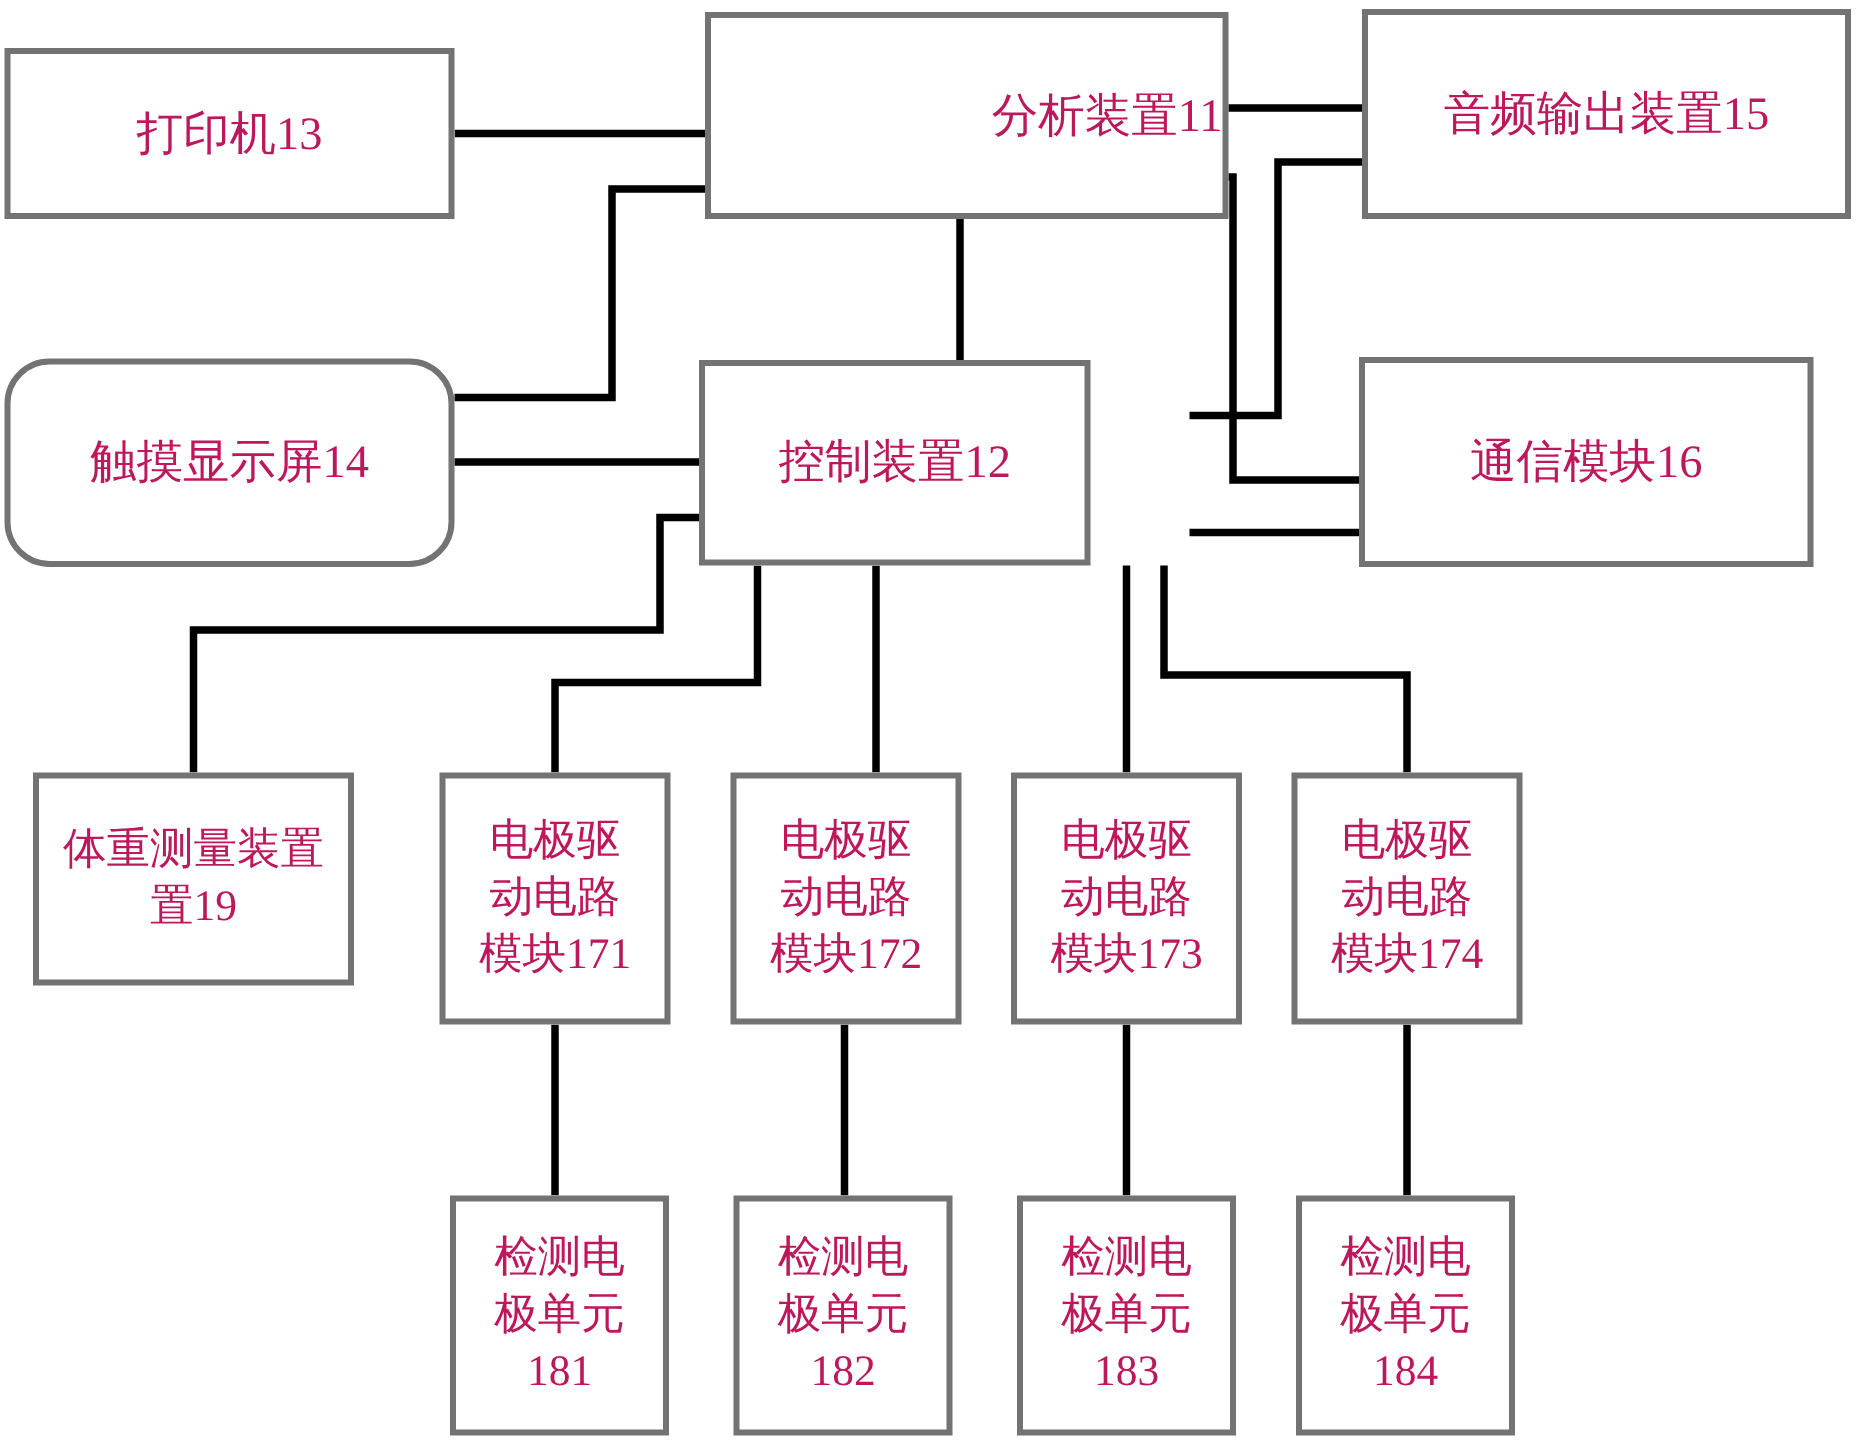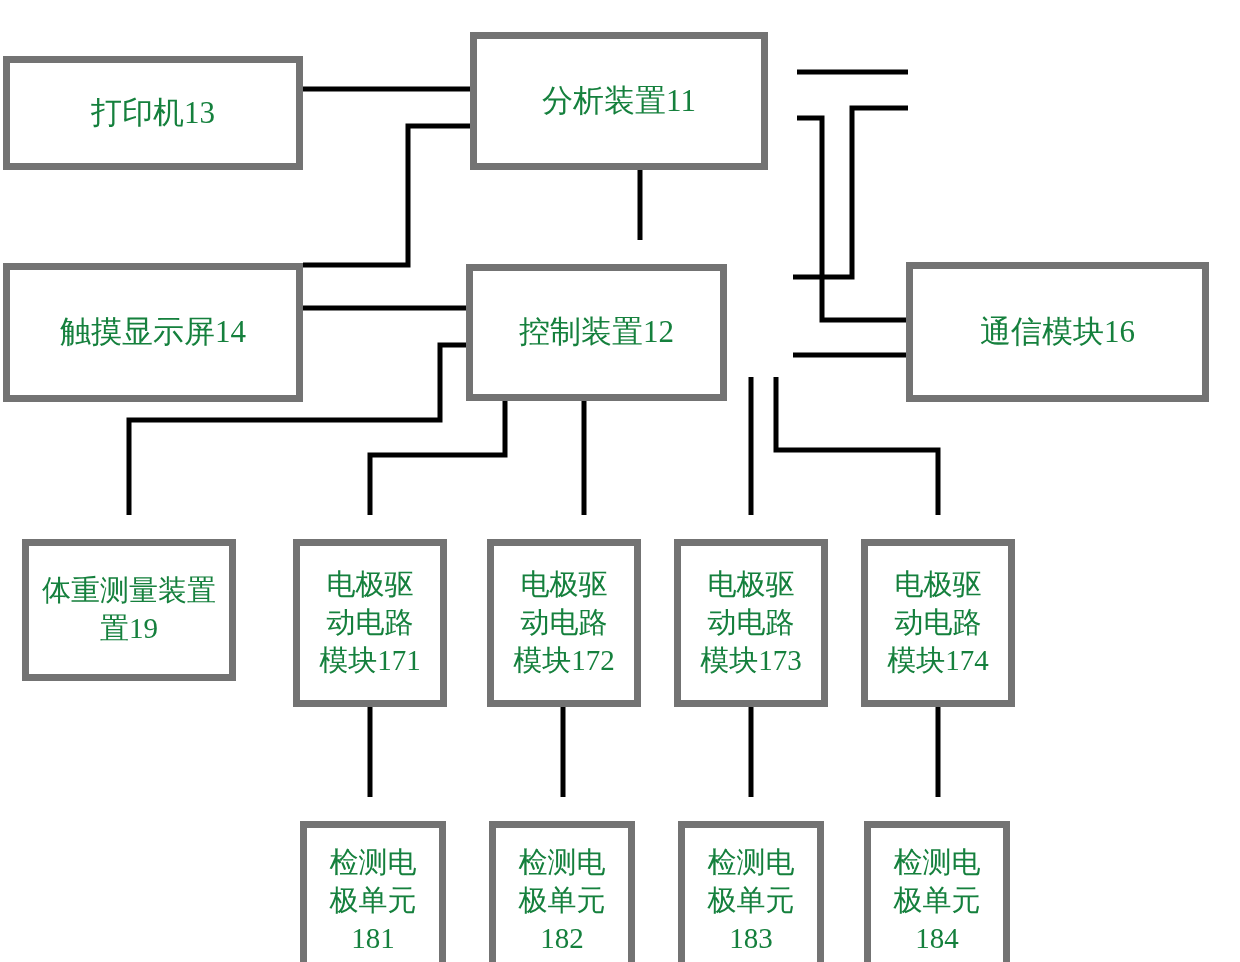--- a/index.html
+++ b/index.html
@@ -19,31 +19,30 @@
     position: absolute;
     left: 0;
     top: 0;
     width: 1240px;
     height: 962px;
     pointer-events: none;
   }
   .node {
     position: absolute;
     box-sizing: border-box;
-    border: 7px solid #737373;
+    border: 4px solid #737373;
     background: #ffffff;
     display: flex;
     align-items: center;
     justify-content: center;
     text-align: center;
-    color: #15803d;
+    color: #be185d;
     line-height: 1.30;
     white-space: pre-line;
     z-index: 2;
-    margin-top: 24px;
   }
   .node-lg { font-size: 31px; }
   .node-sm { font-size: 29px; }
 </style>
 </head>
 <body>
 
 <div id="diagram-root">
 
   <svg id="wires" viewBox="0 0 1240 962" width="1240" height="962" xmlns="http://www.w3.org/2000/svg">
@@ -79,26 +78,29 @@
       <path d="M 563 683 L 563 797"></path>
       <path d="M 751 683 L 751 797"></path>
       <path d="M 938 683 L 938 797"></path>
     </g>
   </svg>
 
   <div class="node node-lg" style="left:3px; top:32px; width:300px; height:114px;">
     <span>打印机13</span>
   </div>
 
-  <div class="node node-lg" style="left:470px; top:8px; width:298px; height:138px;">
+  <div class="node node-lg" style="left:470px; top:8px; width:349px; height:138px;justify-content:flex-end;">
     <span>分析装置11</span>
   </div>
 
+  <div class="node node-lg" style="left:908px; top:6px; width:326px; height:140px;">
+    <span>音频输出装置15</span>
+  </div>
 
-  <div class="node node-lg" style="left:3px; top:239px; width:300px; height:139px;">
+  <div class="node node-lg" style="left:3px; top:239px; width:300px; height:139px;border-radius:30px;">
     <span>触摸显示屏14</span>
   </div>
 
   <div class="node node-lg" style="left:466px; top:240px; width:261px; height:137px;">
     <span>控制装置12</span>
   </div>
 
   <div class="node node-lg" style="left:906px; top:238px; width:303px; height:140px;">
     <span>通信模块16</span>
   </div>

